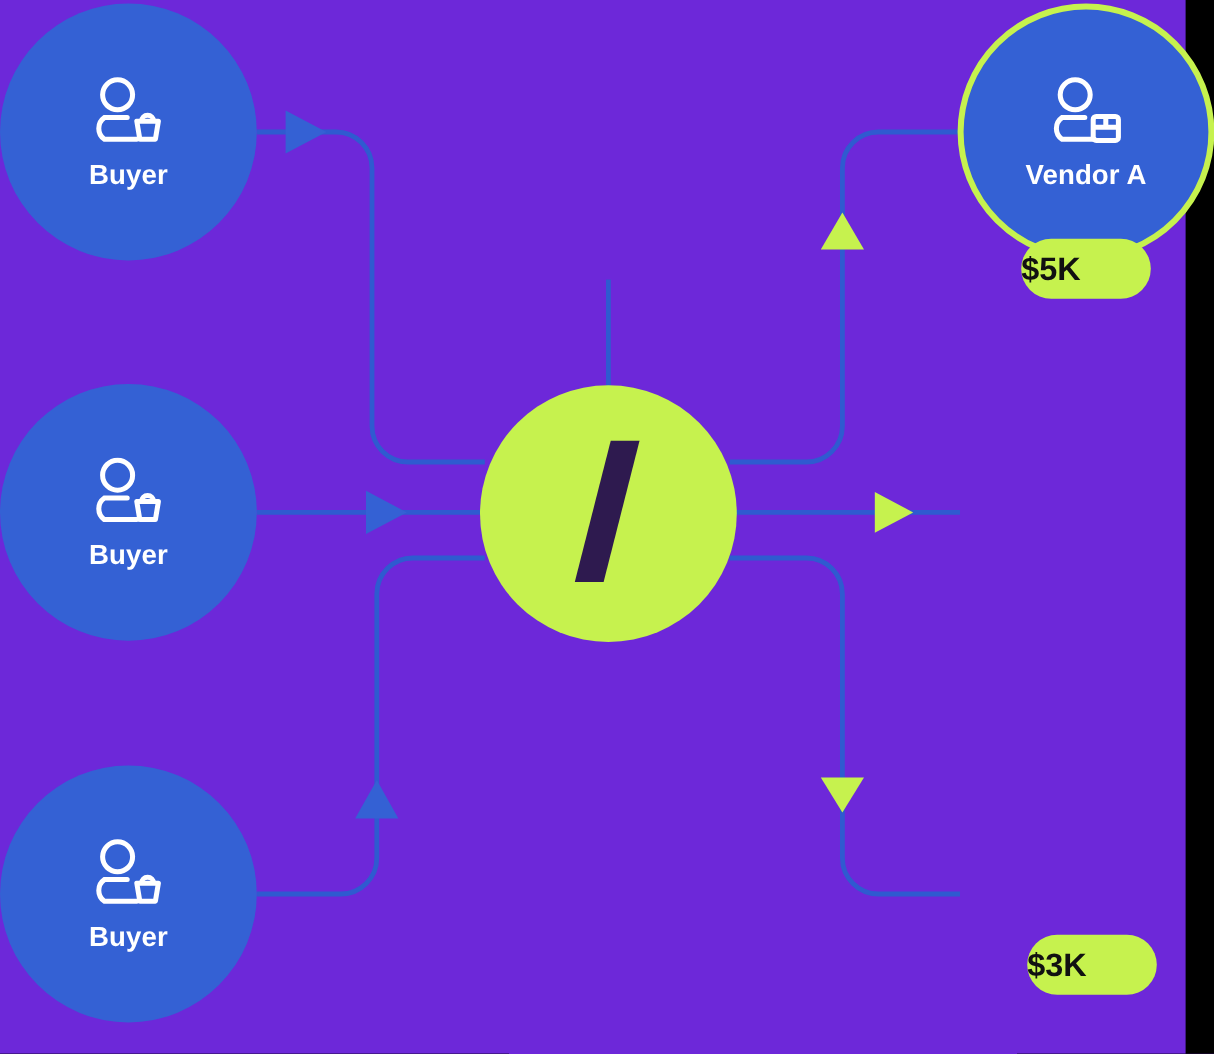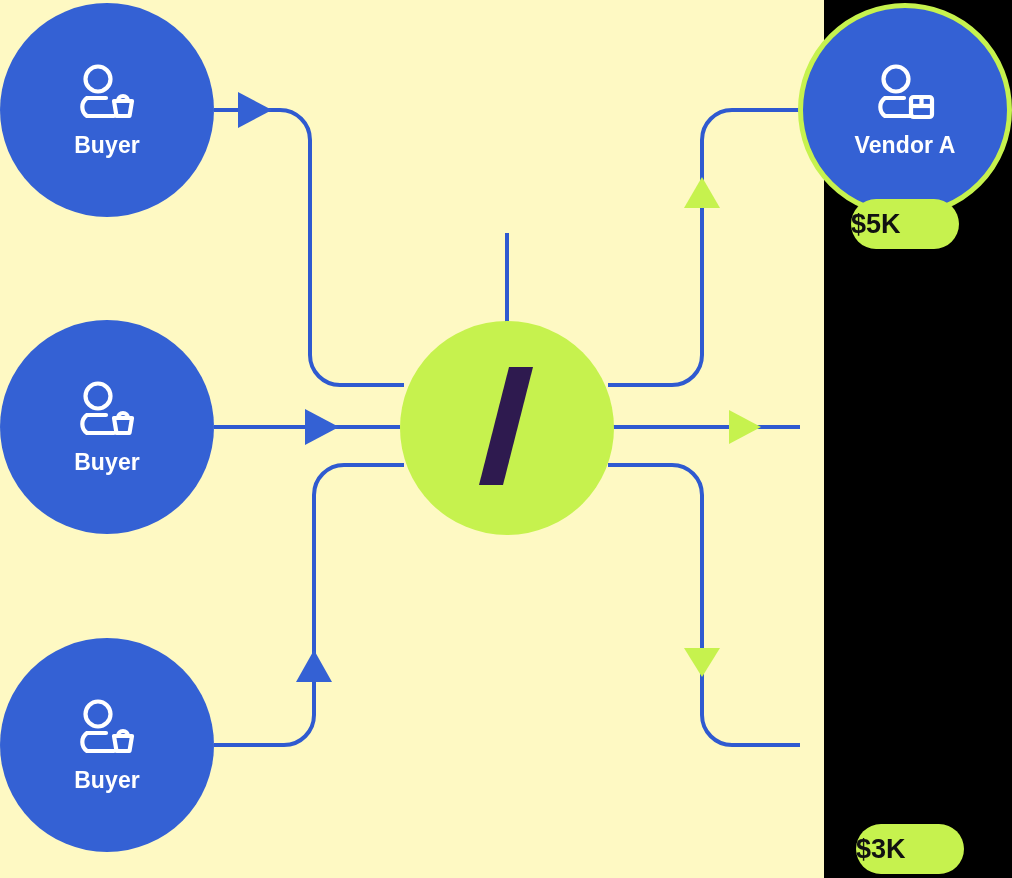--- a/index.html
+++ b/index.html
@@ -1,17 +1,17 @@
 <!DOCTYPE html>
 <html><head>
 <meta charset="utf-8">
 <style>
   html,body{margin:0;padding:0;background:#000;}
   body{width:1012px;height:878px;overflow:hidden;font-family:"Liberation Sans",sans-serif;}
-  #stage{position:relative;width:824px;height:878px;background:#fef9c3;}
+  #stage{position:relative;width:988px;height:878px;background:#6d28d9;}
   svg#wires{position:absolute;left:0;top:0;width:1012px;height:878px;}
   .node{position:absolute;border-radius:50%;display:flex;flex-direction:column;
         align-items:center;justify-content:center;box-sizing:border-box;}
   .node-blue{background:#3461D4;}
   .node-ring{border:5px solid #C6F24E;}
   .node-lime{background:#C6F24E;}
   .node-label{color:#fff;font-size:23px;font-weight:700;letter-spacing:.1px;margin-top:10px;
               white-space:nowrap;line-height:1;}
   .node-icon{display:block;line-height:0;}
   .badge{position:absolute;background:#C6F24E;color:#111;border-radius:26px;
@@ -107,17 +107,17 @@
         <path d="M47.5,33 v9" fill="none" stroke="#fff" stroke-width="4.2"></path>
       </svg>
     </span>
     <span class="node-label">Vendor A</span>
   </div>
   <div class="badge" style="left:851px;top:199px;width:108px;height:50px;">
     <span>$5K</span>
   </div>
 
 
-  <div class="badge" style="left:856px;top:824px;width:108px;height:50px;">
+  <div class="badge" style="left:856px;top:779px;width:108px;height:50px;">
     <span>$3K</span>
   </div>
 
 </div>
 
 </body></html>

